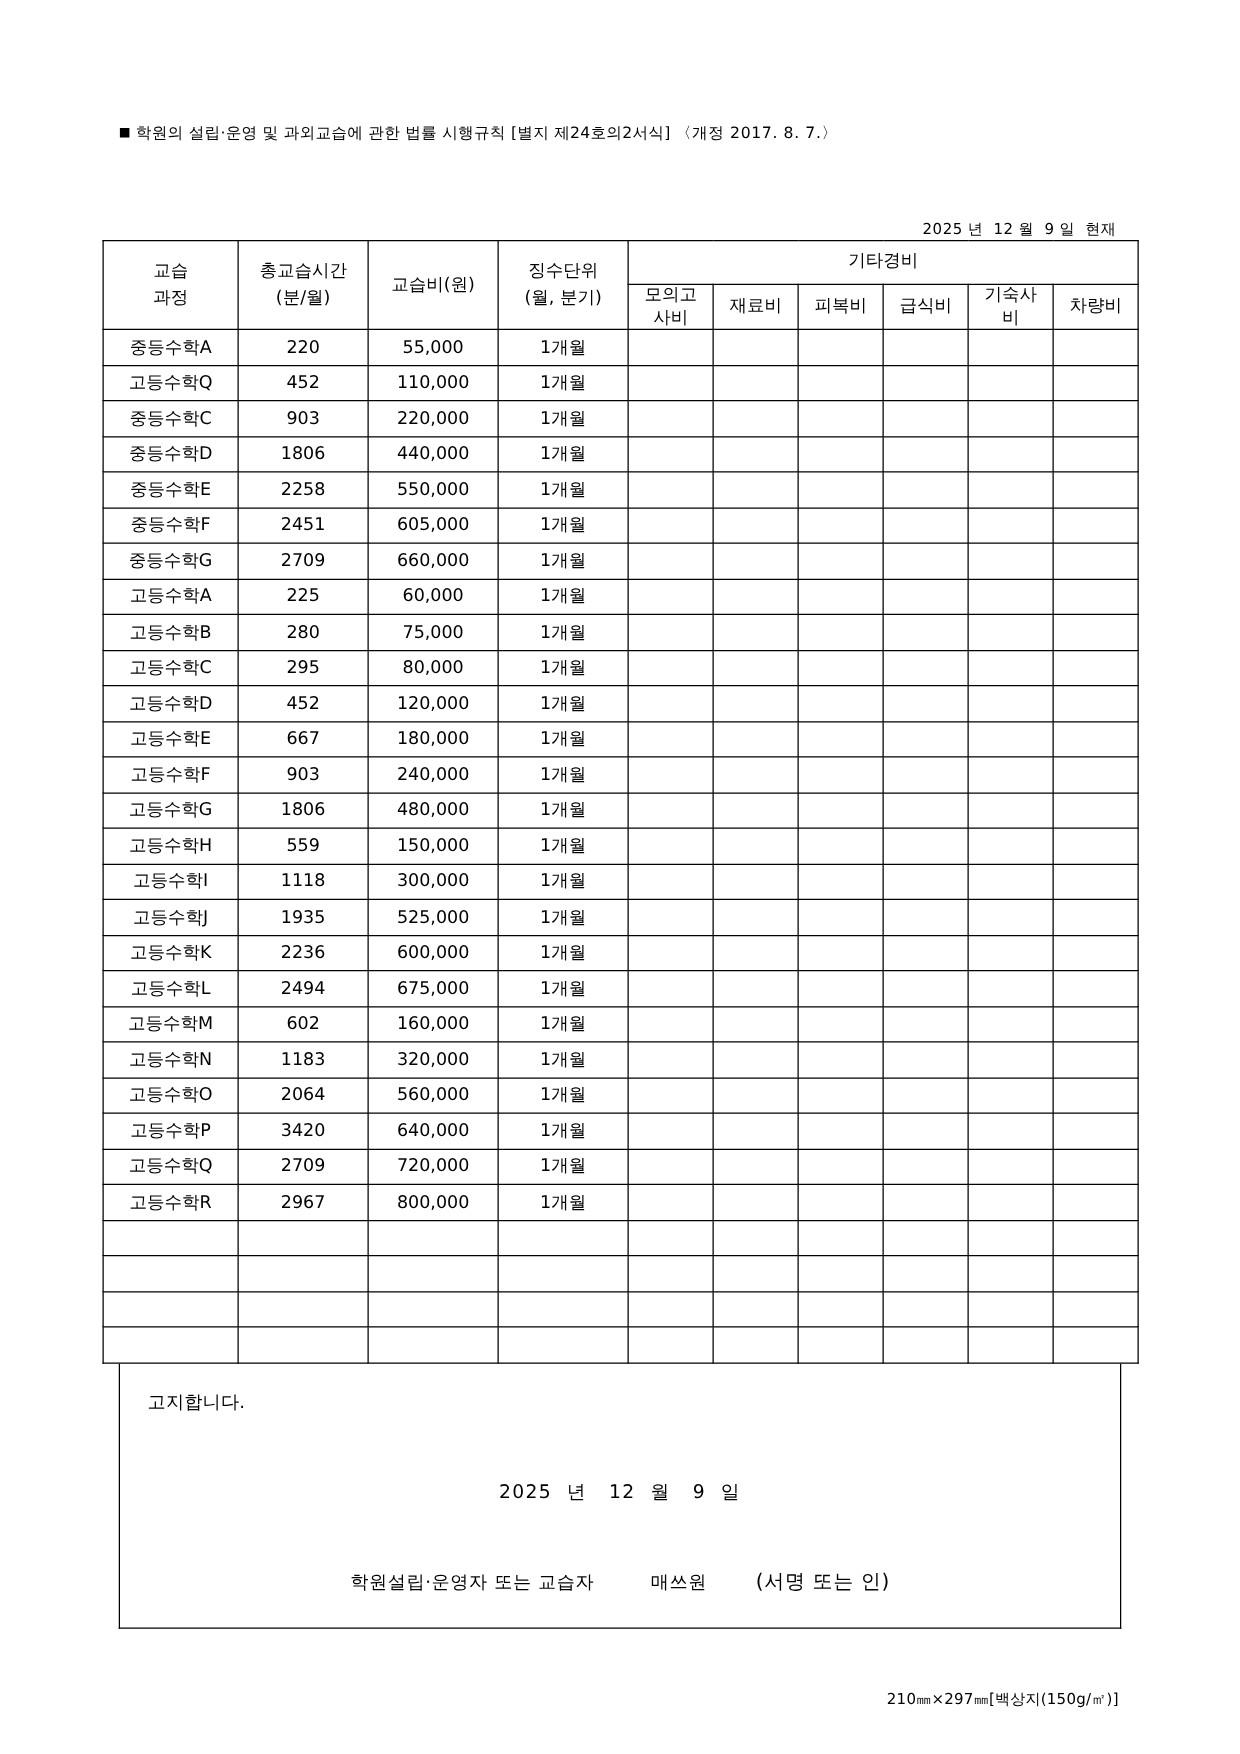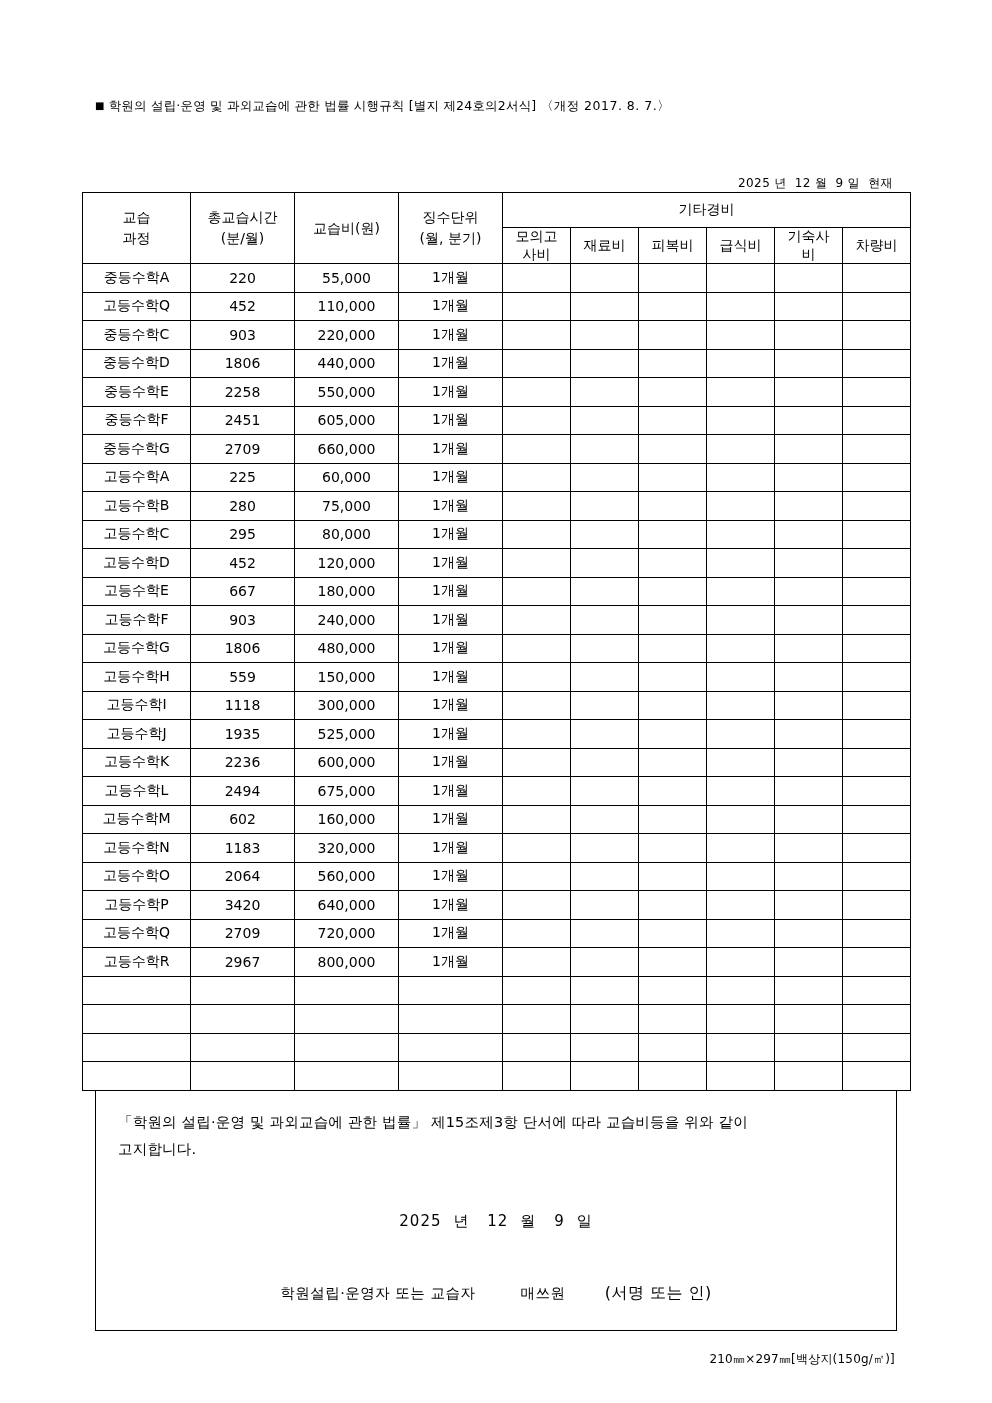--- a/index.html
+++ b/index.html
@@ -553,21 +553,20 @@
           <td class="empty-row"></td>
           <td class="empty-row"></td>
           <td class="empty-row"></td>
           <td class="empty-row"></td>
         </tr>
       </tbody>
   </table>
 
   <div class="notice-box" id="notice-box" style="top: 1090.5px;">
     <div class="notice-text">
-      <div>「학원의 설립·운영 및 과외교습에 관한 법률」 제15조제3항 단서에 따라 교습비등을 위와 같이</div>
       <div>고지합니다.</div>
     </div>
     <div class="notice-date">
       <span>2025</span><span>년</span>
       <span>12</span><span>월</span>
       <span>9</span><span>일</span>
     </div>
     <div class="signer">
       <span>학원설립·운영자 또는 교습자</span>
       <span class="name">매쓰원</span>

